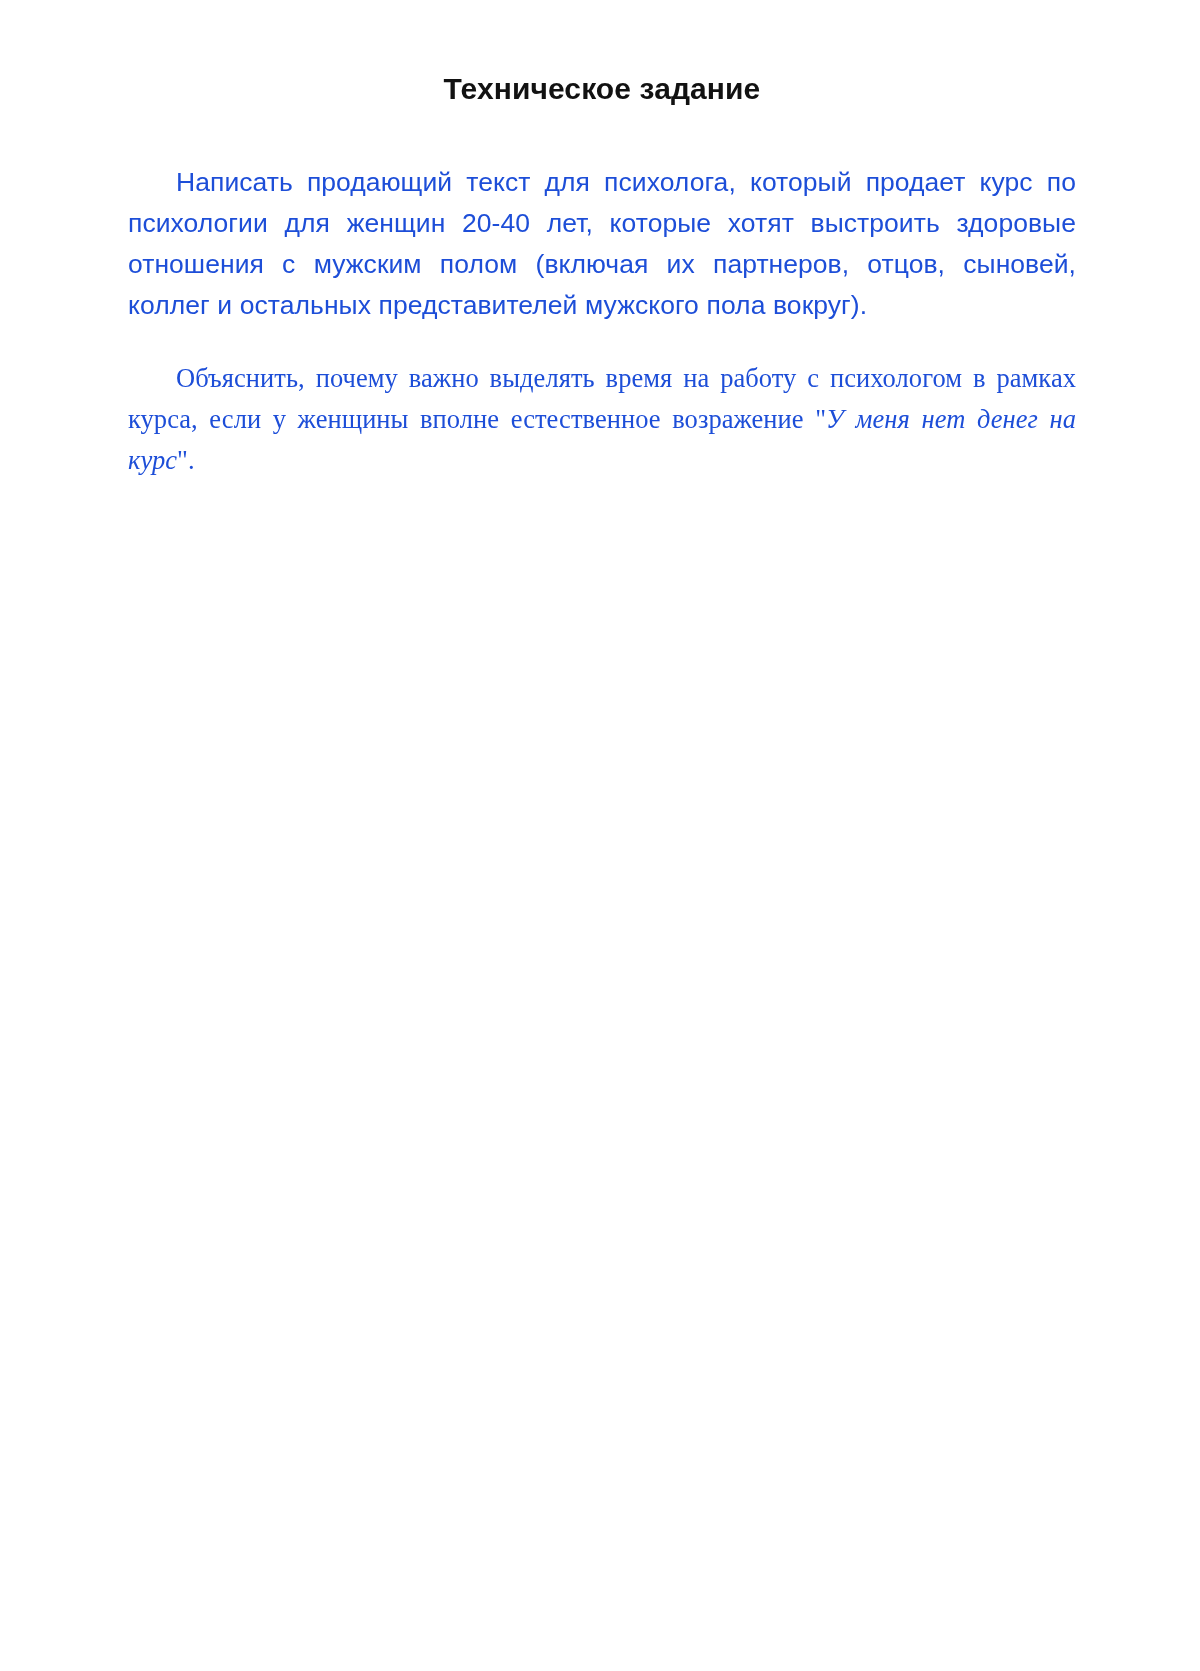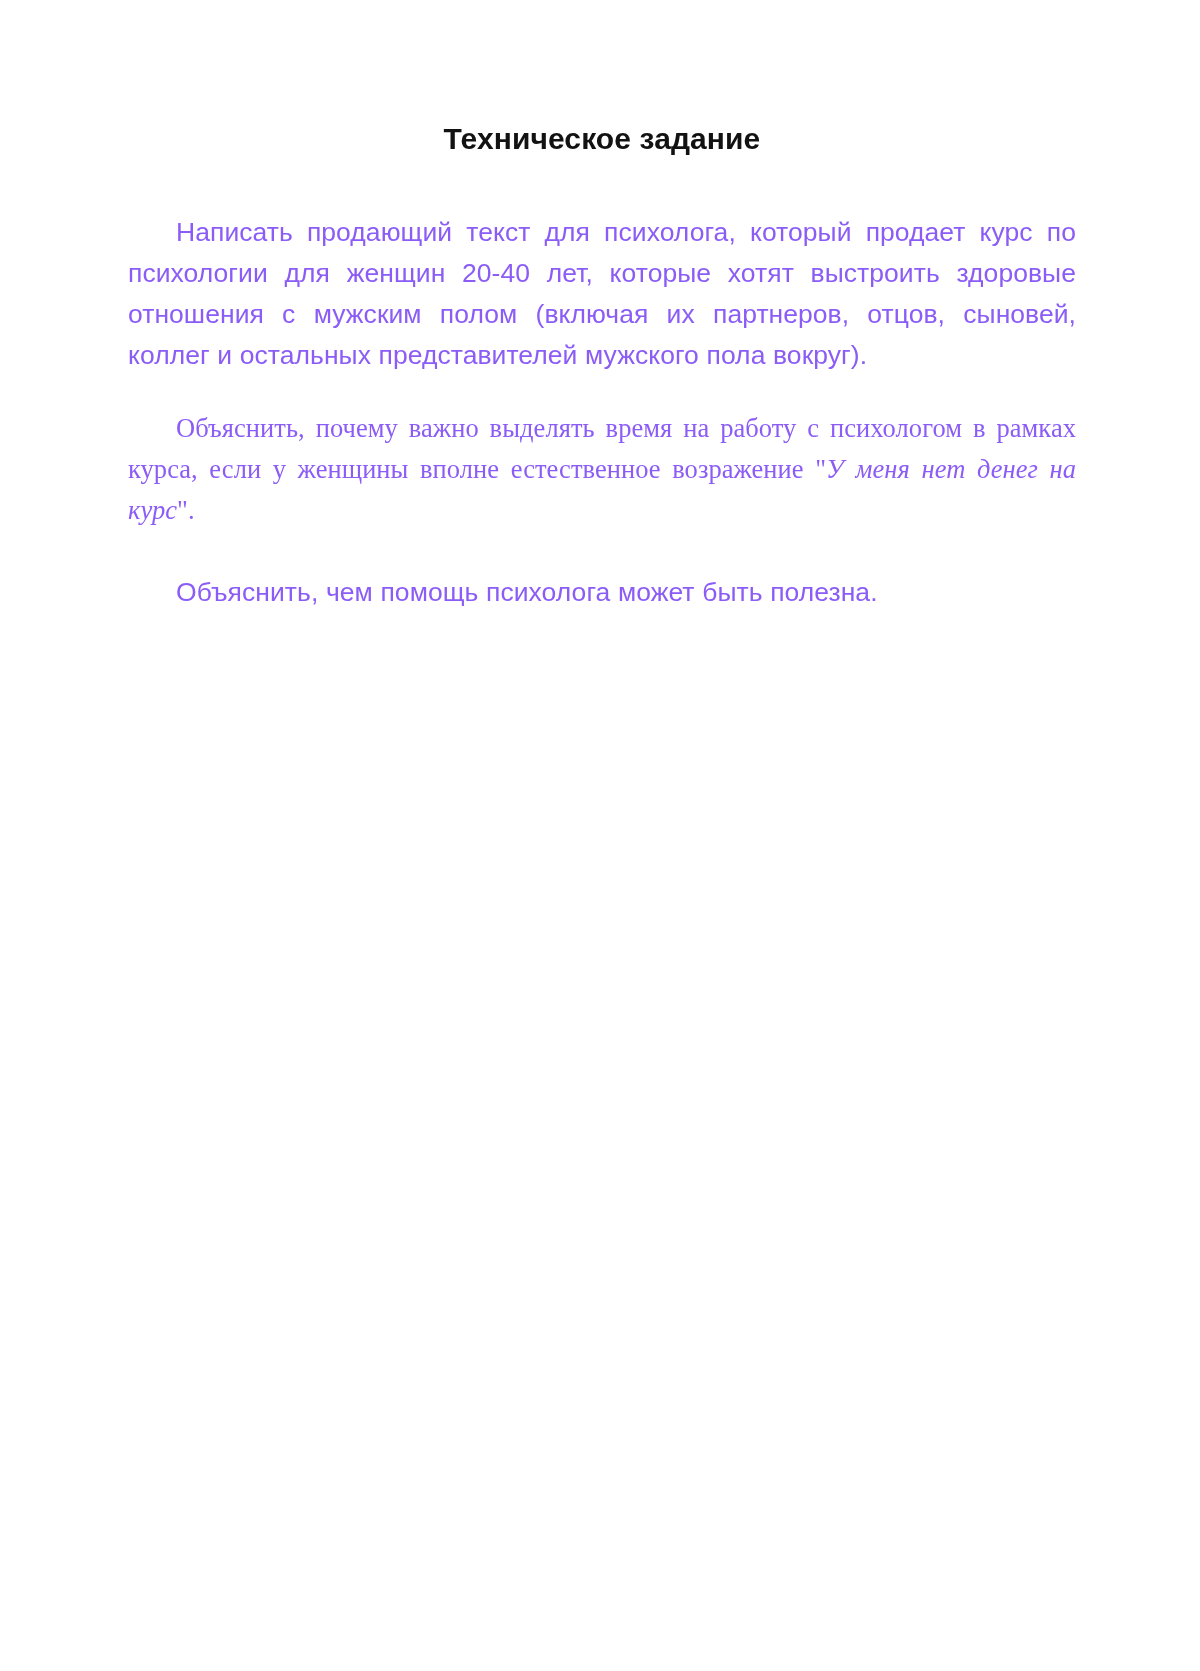--- a/index.html
+++ b/index.html
@@ -28,37 +28,37 @@
 
   .content {
     position: absolute;
     left: 128px;
     top: 0;
     width: 948px;   
   }
 
   .doc-title {
     margin: 0;
-    padding-top: 120px;
+    padding-top: 70px;
     font-size: 30px;
     font-weight: bold;
     line-height: 1.25;
     text-align: center;
     letter-spacing: 0.1px;
     color: #121212;
   }
 
   .para {
     margin: 0;
     font-size: 26.5px;
     line-height: 41px;
     text-align: justify;
     text-justify: inter-word;
     text-indent: 48px;
-    color: #8b5cf6;
+    color: #1d4ed8;
     letter-spacing: 0.05px;
     word-spacing: 0.2px;
   }
 
   .p1 { margin-top: 54px; }
   .p2 { margin-top: 32px; font-family: Liberation Serif, serif; }
   .p3 { margin-top: 41px; }
   .p4 { margin-top: 41px; }
   .p5 { margin-top: 41px; }
 
@@ -77,19 +77,18 @@
   <div class="content">
 
     <h1 class="doc-title">Техническое задание</h1>
 
     <p class="para p1">Написать продающий текст для психолога, который продает курс по психологии для женщин 20-40 лет, которые хотят выстроить здоровые отношения с мужским полом (включая их партнеров, отцов, сыновей, коллег и остальных представителей мужского пола вокруг).</p>
 
     <p class="para p2">
       <span>Объяснить, почему важно выделять время на работу с психологом в рамках курса, если у женщины вполне естественное возражение "</span><span class="quote-italic">У меня нет денег на курс</span><span>".</span>
     </p>
 
-    <p class="para p3">Объяснить, чем помощь психолога может быть полезна.</p>
 
 
 
     <div class="spacer-bottom"></div>
   </div>
 </div>
 
 </body></html>

